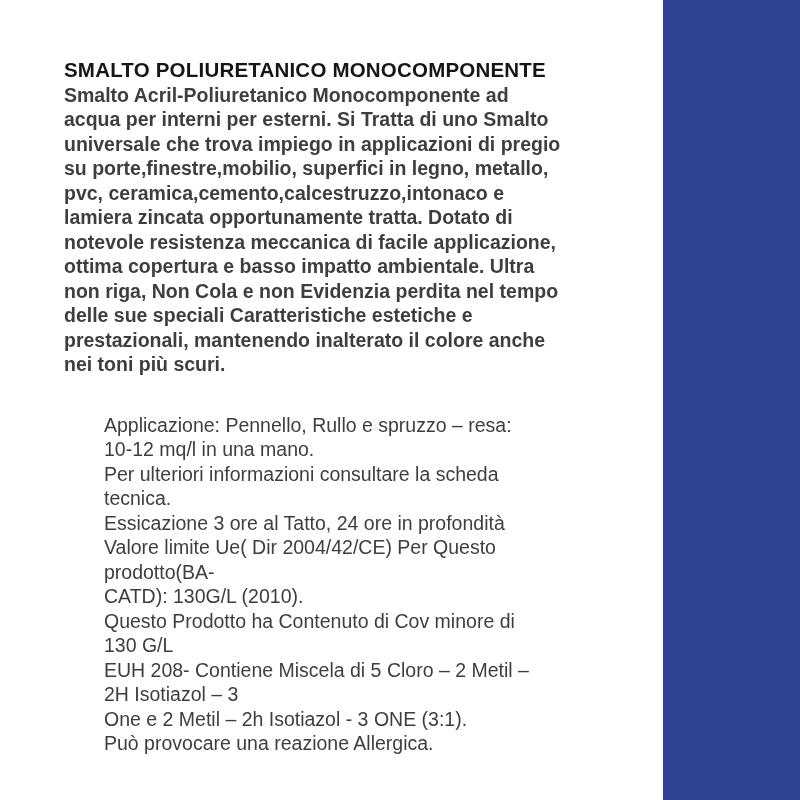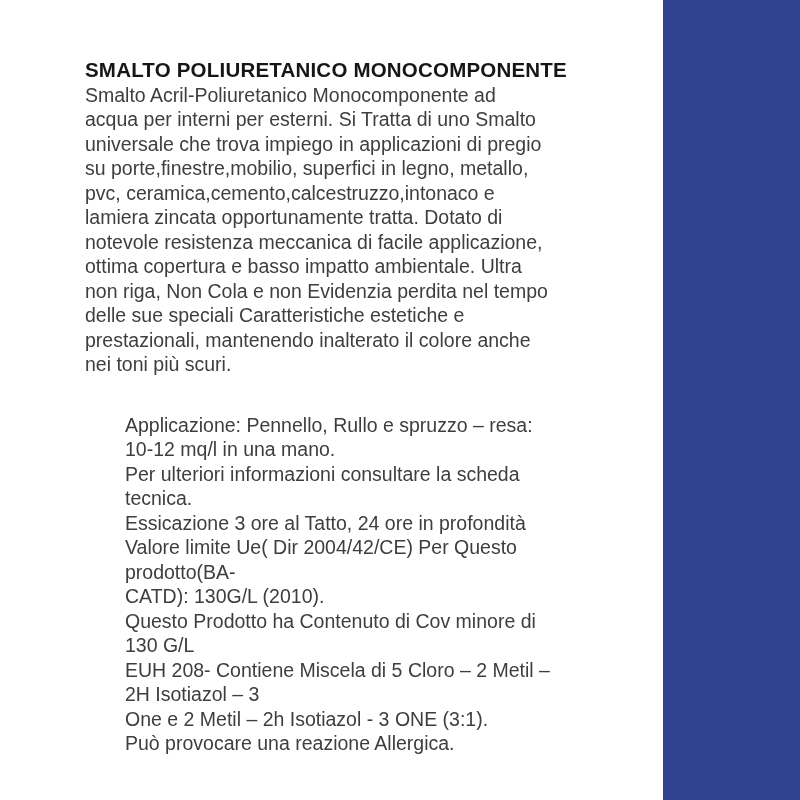--- a/index.html
+++ b/index.html
@@ -11,35 +11,35 @@
     overflow: hidden;
   }
   .page {
     position: relative;
     width: 800px;
     height: 800px;
     background: #ffffff;
   }
   .content {
     position: absolute;
-    left: 85px;
+    left: 64px;
     top: 58px;
     width: 575px;
   }
   .product-title {
     font-size: 20.5px;
     font-weight: 700;
     line-height: 24.5px;
     color: #161616;
     letter-spacing: 0.2px;
     white-space: pre-line;
   }
   .description-text {
     font-size: 19.5px;
-    font-weight: 400;
+    font-weight: 700;
     line-height: 24.5px;
     color: #3e3e3e;
     white-space: pre-line;
   }
   .details-text {
     font-size: 19.5px;
     font-weight: 400;
     line-height: 24.5px;
     color: #3e3e3e;
     white-space: pre-line;

